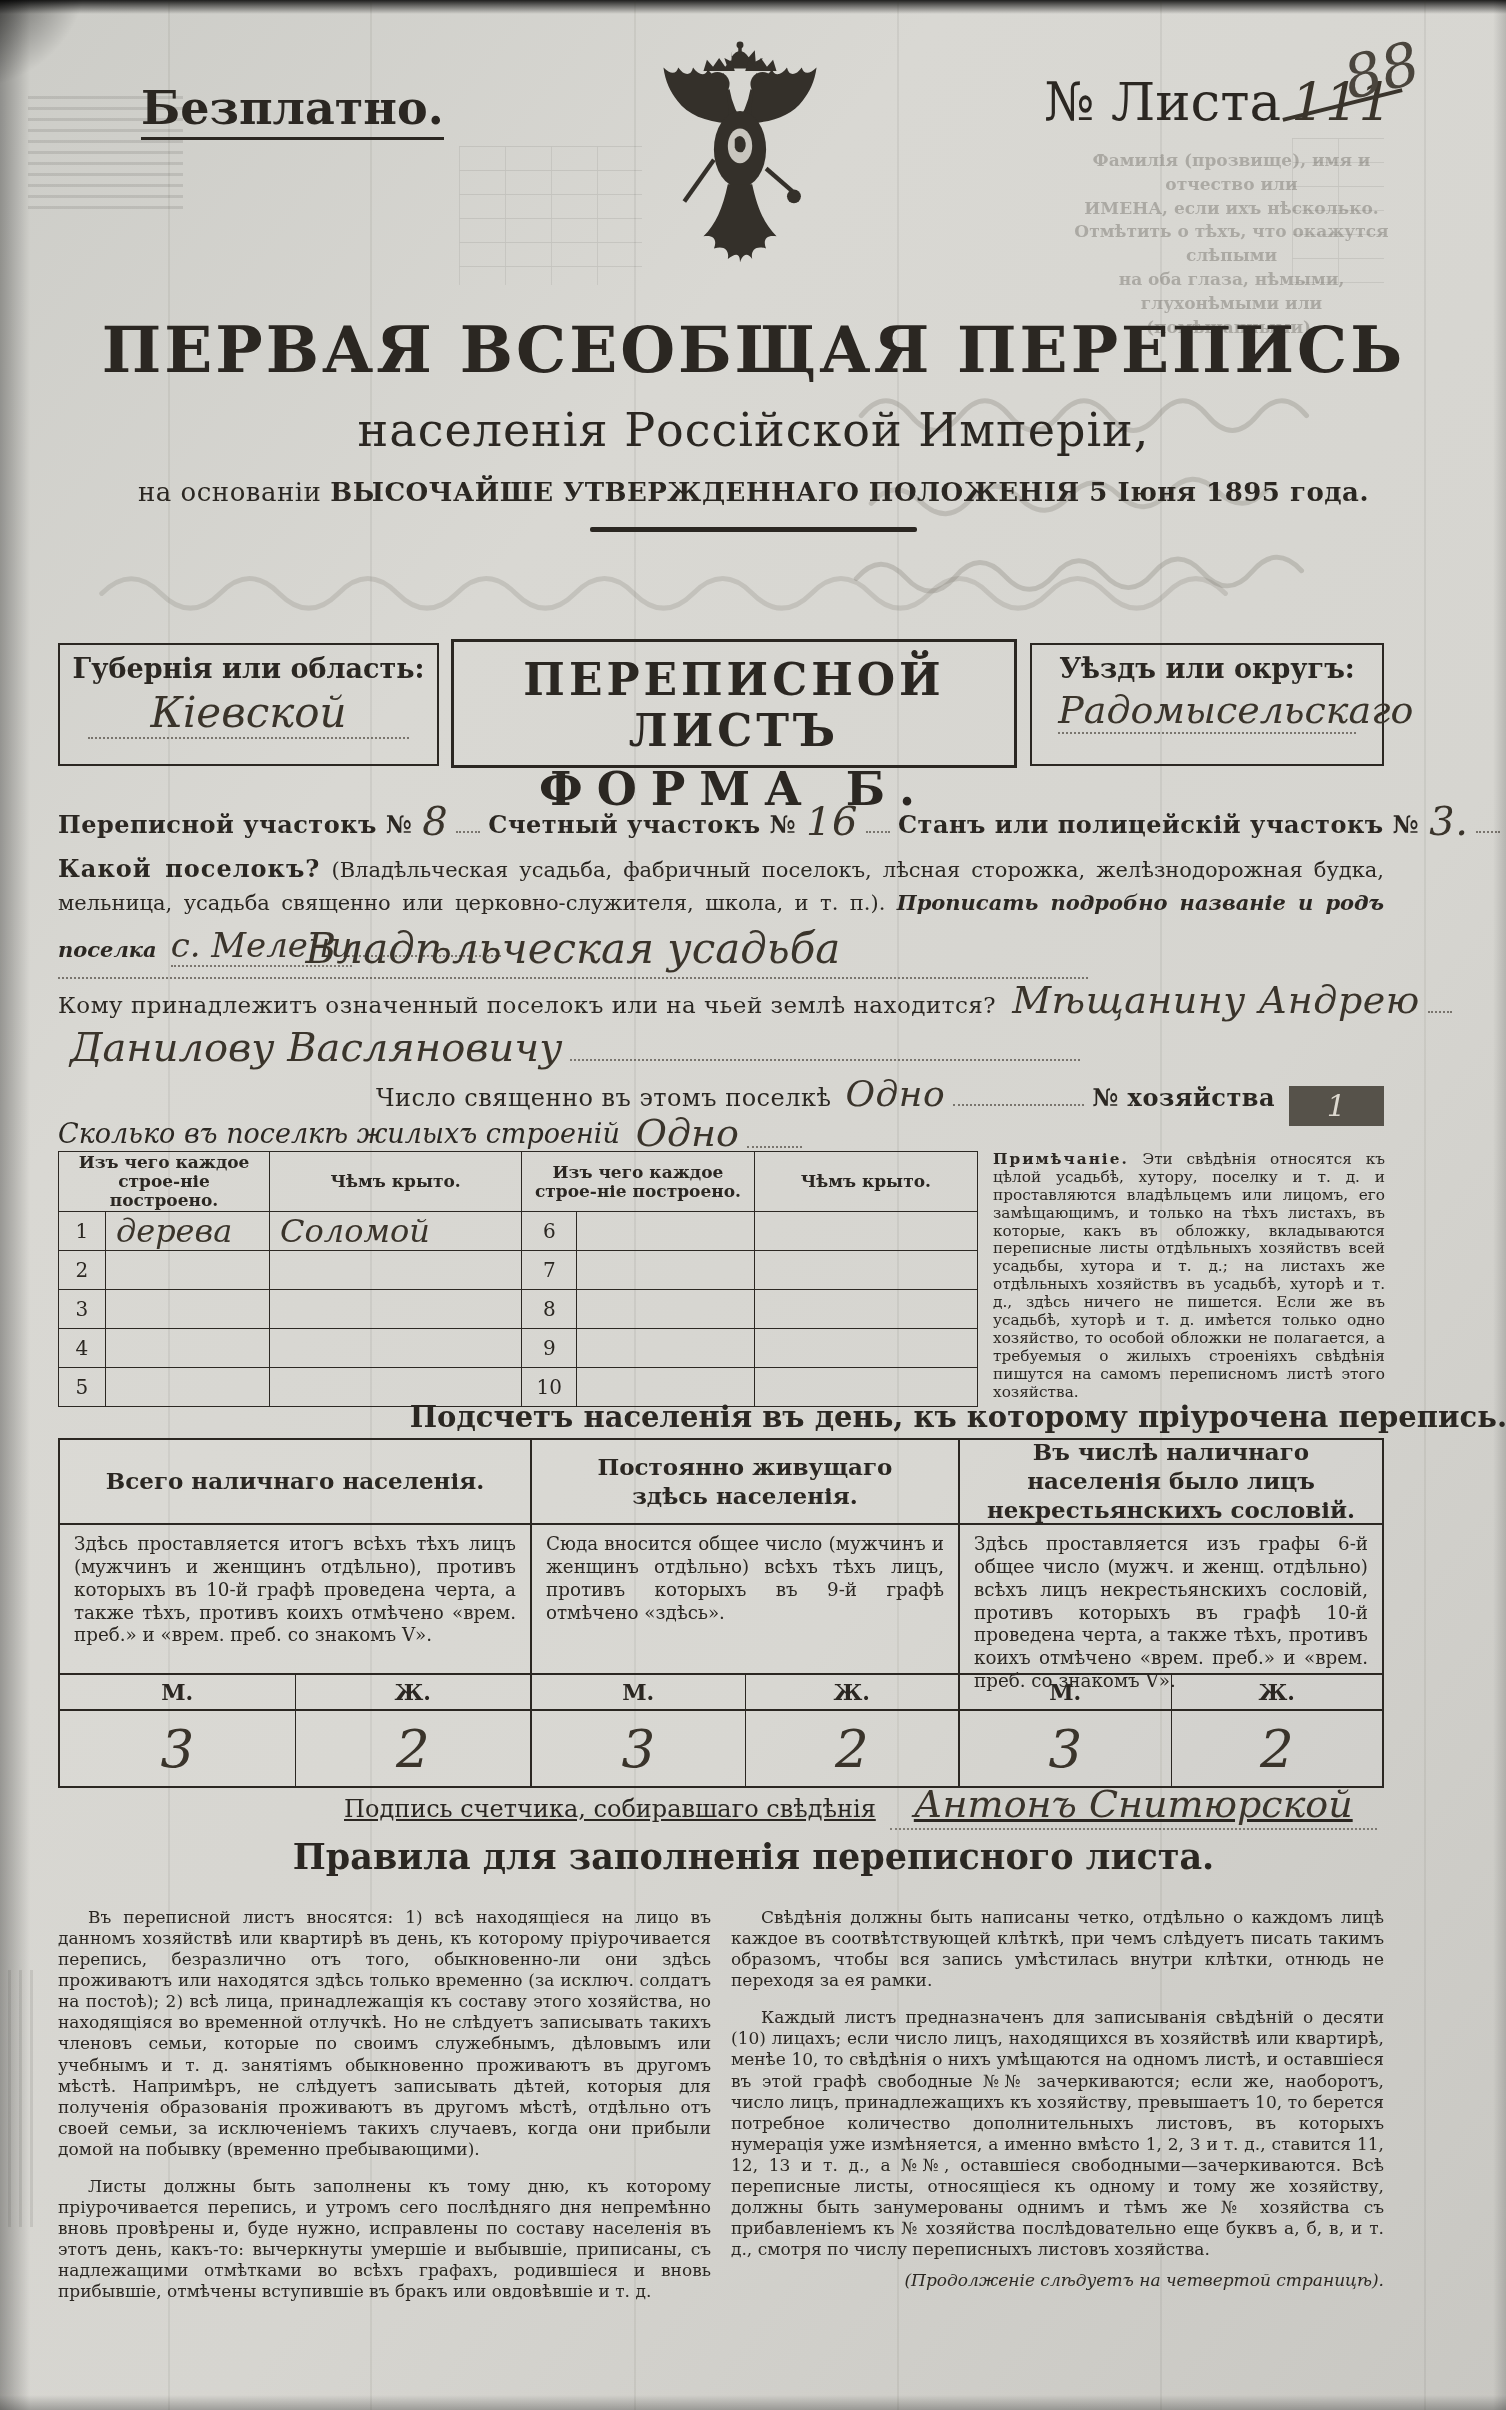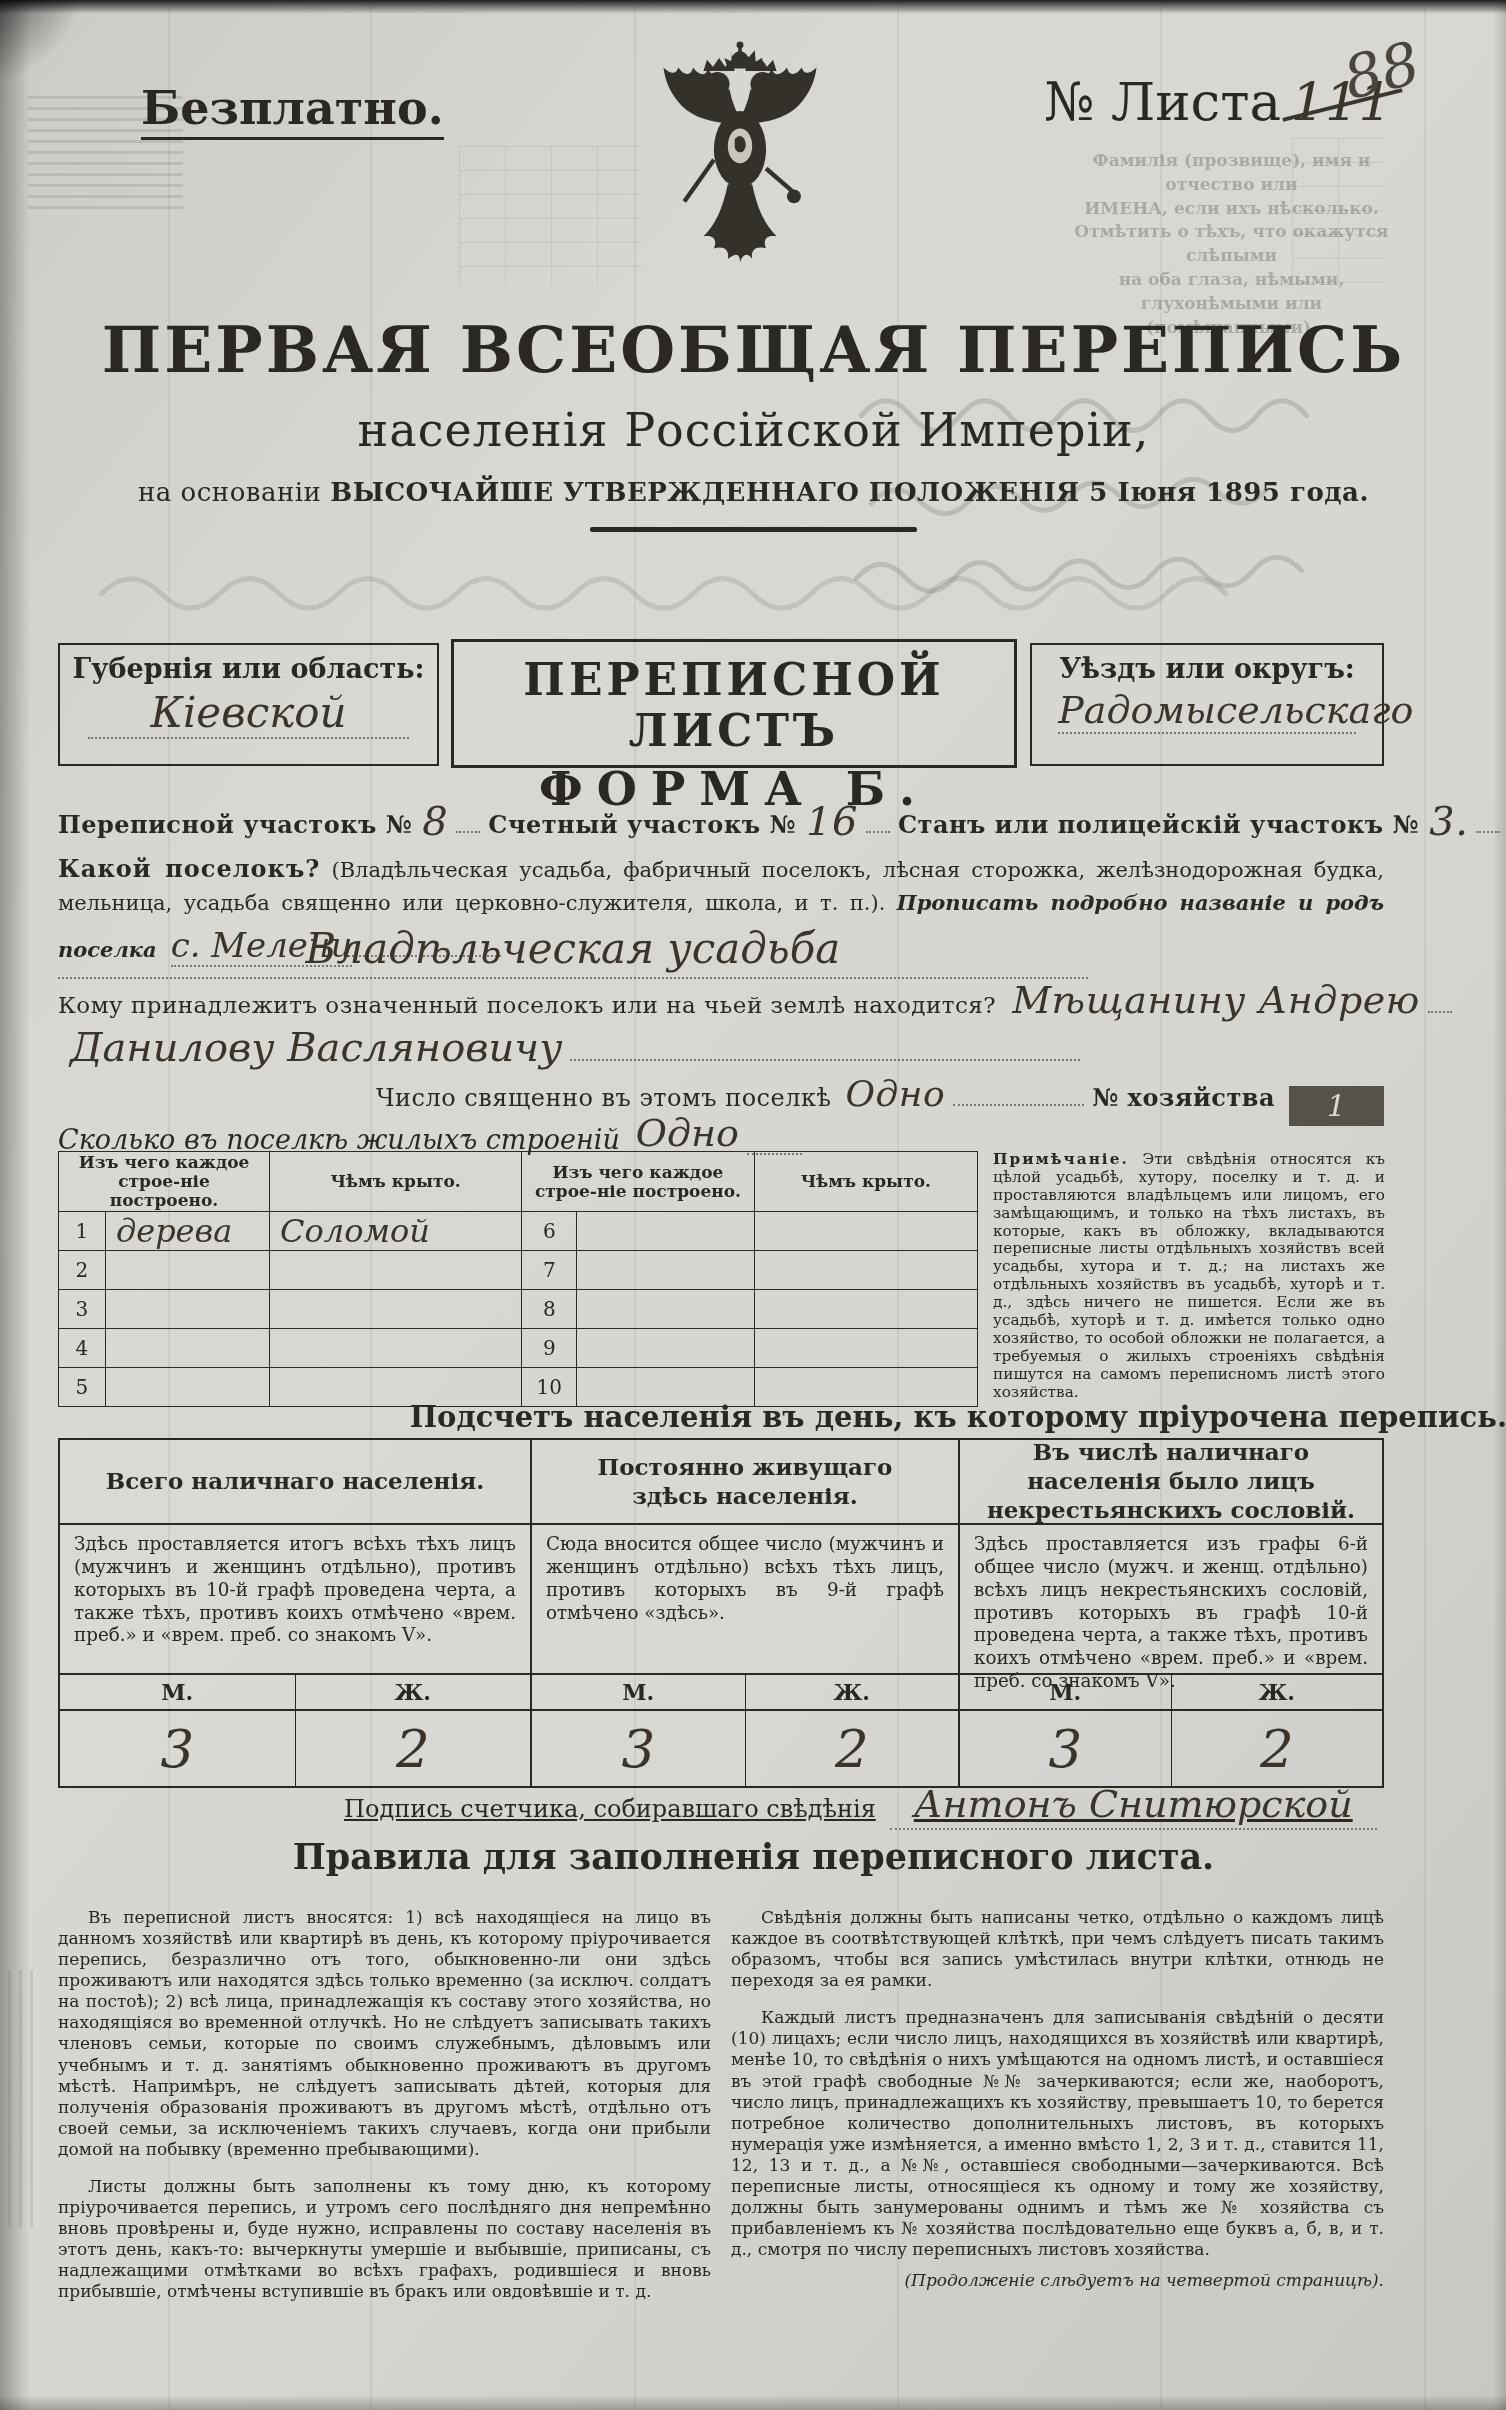--- a/index.html
+++ b/index.html
@@ -63,21 +63,21 @@
   .usadba{top:924px;width:1030px;text-align:center;border-bottom:2px dotted rgba(58,52,43,.6);padding-bottom:4px;}
   .usadba .hw{font-size:42px;}
   .ownerline{top:978px;display:flex;align-items:baseline;font-size:23px;letter-spacing:0.5px;white-space:nowrap;}
   .ownerline .hw{font-size:38px;margin-left:16px;}
   .owner2{top:1024px;width:1030px;display:flex;align-items:baseline;}
   .owner2 .hw{font-size:40px;padding-left:12px;}
   .households{top:1073px;left:376px;width:1008px;display:flex;align-items:baseline;font-size:24px;letter-spacing:0.5px;white-space:nowrap;}
   .households .hw{font-size:36px;margin-left:14px;}
   .darkbox{display:inline-block;width:95px;height:40px;background:#56524a;margin-left:14px;text-align:center;position:relative;top:10px;}
   .darkbox .hw{color:#dcd8cf;font-size:30px;line-height:40px;margin:0;}
-  .buildline{top:1111px;width:752px;display:flex;align-items:flex-end;font-style:italic;font-size:27px;white-space:nowrap;}
+  .buildline{top:1111px;width:752px;display:flex;align-items:center;font-style:italic;font-size:27px;white-space:nowrap;}
   .buildline .hw{font-size:38px;margin-left:16px;}
   
   .btable{position:absolute;left:58px;top:1151px;width:920px;border-collapse:collapse;font-size:18px;}
   .btable th,.btable td{border:1.6px solid #2c2823;padding:1px 8px;}
   .btable th{height:44px;font-weight:bold;line-height:1.12;text-align:center;font-size:17px;}
   .btable td{height:36px;}
   .btable td.no{width:34px;text-align:center;font-size:20px;}
   .btable td.hwcell{font-size:32px;line-height:1;padding-left:10px;}
   .note{position:absolute;left:993px;top:1151px;width:392px;font-size:15.3px;line-height:1.17;text-align:justify;}
   .note .lead{font-weight:bold;letter-spacing:2px;}

